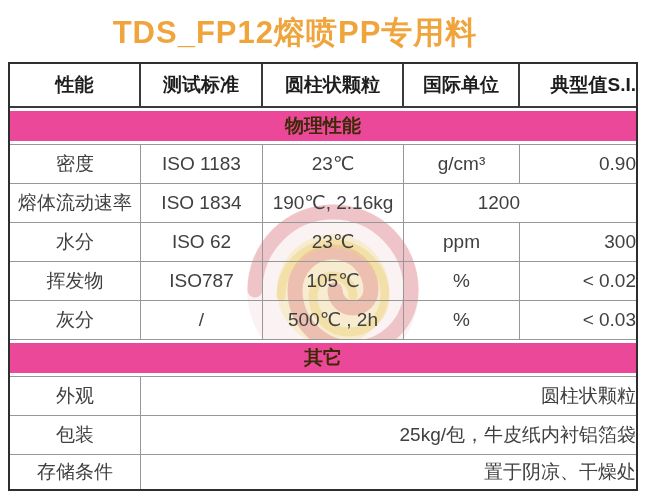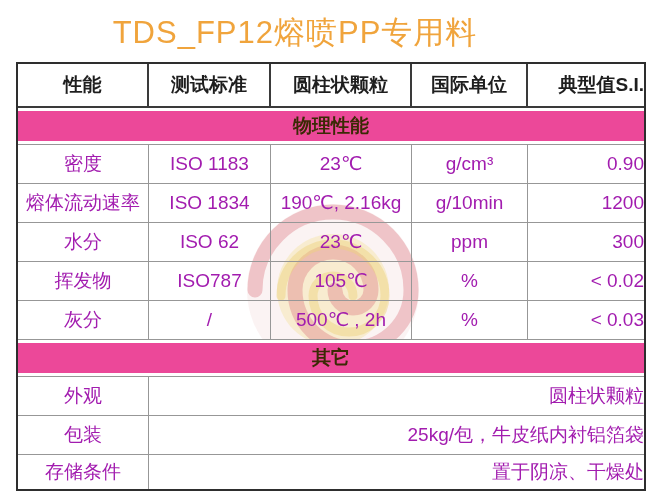--- a/index.html
+++ b/index.html
@@ -3,36 +3,36 @@
 <meta charset="utf-8">
 <style>
   html,body{margin:0;padding:0;}
   body{
     width:646px;height:501px;position:relative;background:#ffffff;
     font-family:"Liberation Sans","DejaVu Sans",sans-serif;
     overflow:hidden;
   }
   .page-title{
     position:absolute;top:12px;left:0;width:590px;
-    text-align:center;font-size:31px;font-weight:400;
+    text-align:center;font-size:31px;font-weight:700;
     color:#F0A43C;letter-spacing:1px;
   }
   .watermark{
     position:absolute;left:239px;top:196px;width:188px;height:188px;
     z-index:0;pointer-events:none;
   }
   .tbl{
-    position:absolute;left:16px;top:62px;width:626px;
+    position:absolute;left:8px;top:62px;width:626px;
     border:2px solid #2e2e2e;z-index:1;background:transparent;
   }
   .row{display:flex;border-bottom:1px solid #979797;background:transparent;}
   .row:last-child{border-bottom:none;}
   .cell{
     box-sizing:border-box;border-right:1px solid #979797;
-    text-align:center;font-size:19px;color:#a21caf;
+    text-align:center;font-size:19px;color:#404040;
     height:38px;line-height:38px;
     white-space:nowrap;overflow:hidden;
   }
   .cell:last-child{border-right:none;text-align:right;}
   .c0{width:131px;}.c1{width:122px;}.c2{width:141px;}.c3{width:116px;}.c4{width:116px;}
   .cmerge{width:495px;}
   .header-row{border-bottom:2px solid #3a3a3a;}
   .header-row .cell{
     font-weight:700;color:#1e1e1e;height:42px;line-height:42px;
     border-right:2px solid #3a3a3a;background:#ffffff;
@@ -79,21 +79,20 @@
     <div class="cell c1">ISO 1183</div>
     <div class="cell c2">23℃</div>
     <div class="cell c3">g/cm³</div>
     <div class="cell c4">0.90</div>
   </div>
 
   <div class="row">
     <div class="cell c0">熔体流动速率</div>
     <div class="cell c1">ISO 1834</div>
     <div class="cell c2">190℃, 2.16kg</div>
-    <div class="cell c3">g/10min</div>
     <div class="cell c4">1200</div>
   </div>
 
   <div class="row">
     <div class="cell c0">水分</div>
     <div class="cell c1">ISO 62</div>
     <div class="cell c2">23℃</div>
     <div class="cell c3">ppm</div>
     <div class="cell c4">300</div>
   </div>

